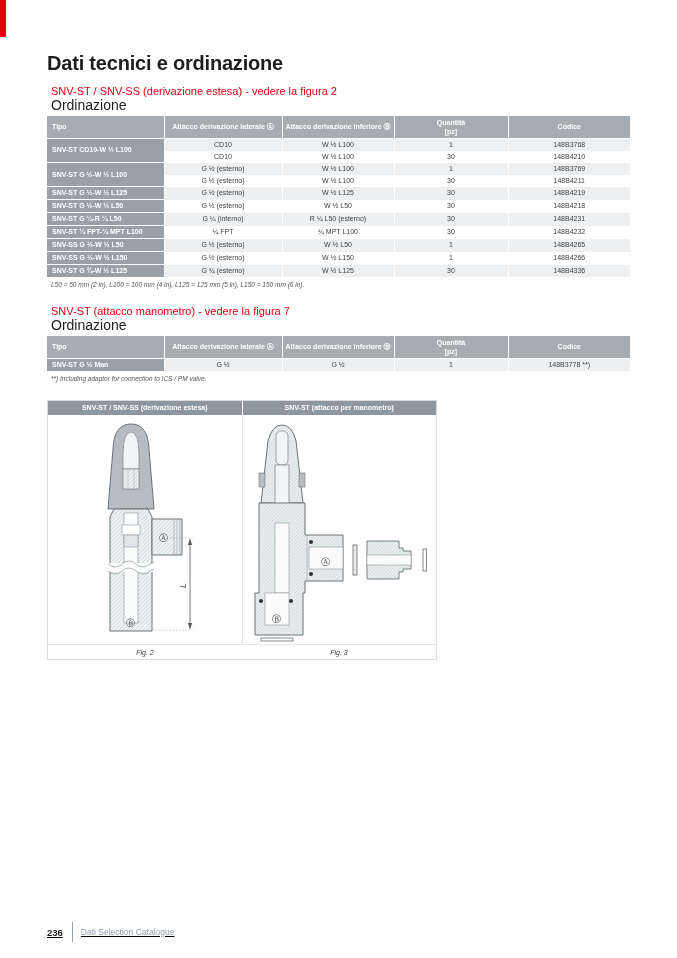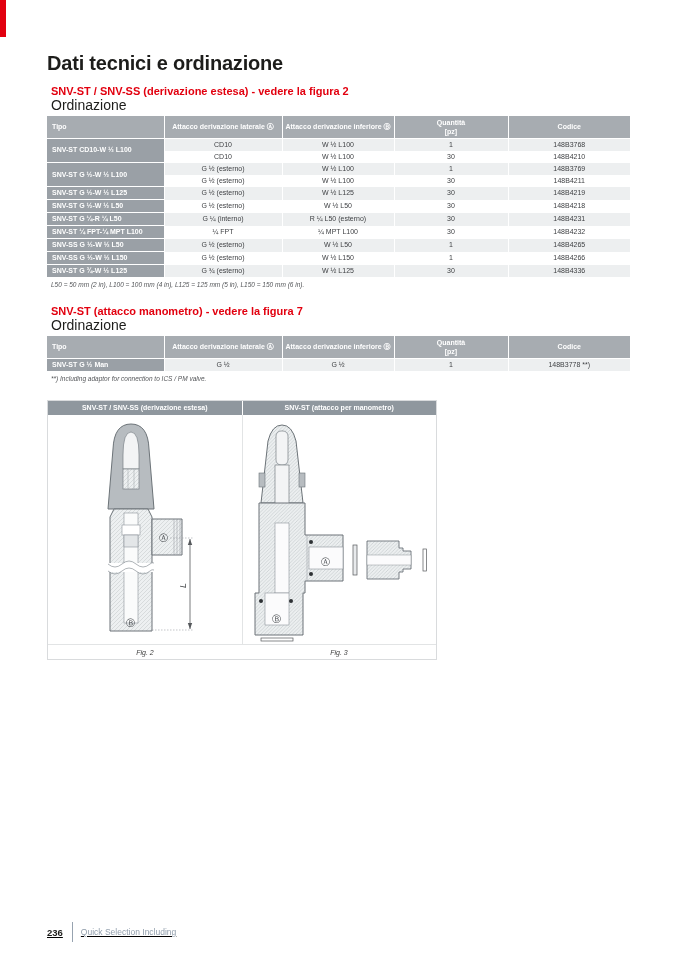--- a/index.html
+++ b/index.html
@@ -8,21 +8,21 @@
   .page { position:relative; width:677px; height:958px; overflow:hidden; background:#fff; }
 
   .red-tab { position:absolute; left:0; top:0; width:6px; height:37px; background:#e2000f; }
 
   .page-title { position:absolute; left:47px; top:52px; font-size:20px; font-weight:bold;
                 color:#1d1d1b; letter-spacing:-0.2px; }
 
   .section { position:absolute; left:47px; width:583px; }
   .s1 { top:85px; }
   .s2 { top:305px; }
-  .sec-heading { margin-left:4px; font-size:11px; font-weight:bold; color:#e2000f; line-height:12px; }
+  .sec-heading { margin-left:4px; font-size:11px; font-weight:normal; color:#e2000f; line-height:12px; }
   .sec-sub { margin:2px 0 5px 4px; font-size:14px; color:#1d1d1b; line-height:12px; }
 
   table.order { width:583px; border-collapse:collapse; table-layout:fixed; }
   table.order col.c1 { width:117px; } table.order col.c2 { width:118px; }
   table.order col.c3 { width:112px; } table.order col.c4 { width:114px; }
   table.order col.c5 { width:122px; }
   table.order th { background:#a7acb1; color:#fff; font-size:7px; font-weight:bold; height:22px;
        text-align:center; vertical-align:middle; border-left:1px solid #fff;
        border-bottom:1px solid #fff; line-height:9px; padding:0 2px; }
   table.order th:first-child { border-left:none; text-align:left; padding-left:5px; }
@@ -287,16 +287,16 @@
     </div>
     <div class="fig-caps">
       <div class="cap">Fig. 2</div>
       <div class="cap">Fig. 3</div>
     </div>
   </div>
 
   <div class="footer">
     <span class="pnum">236</span>
     <span class="rule"></span>
-    <span class="cat">Quick Selection Including</span>
+    <span class="cat">Dati Selection Catalogue</span>
   </div>
 
 </div>
 
 </body></html>

